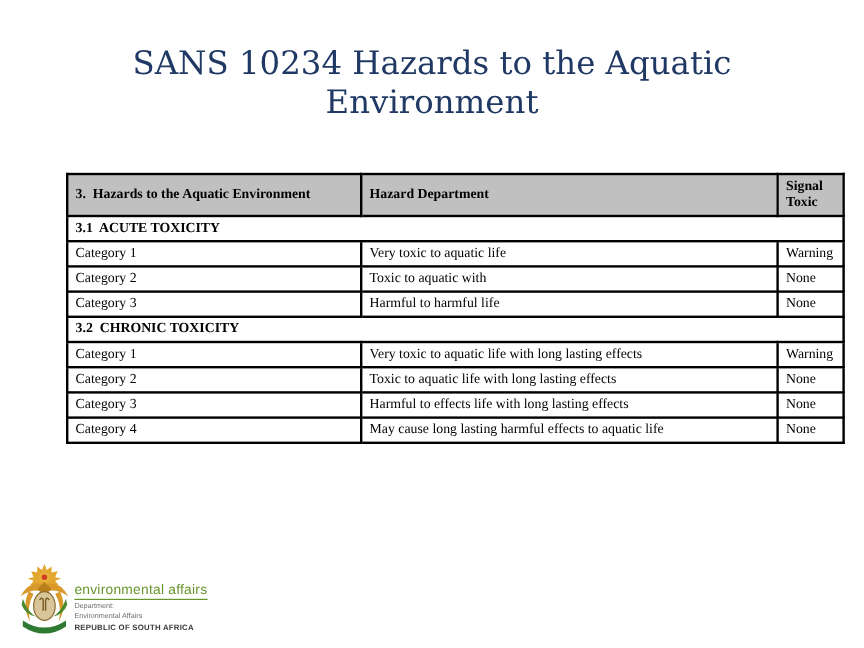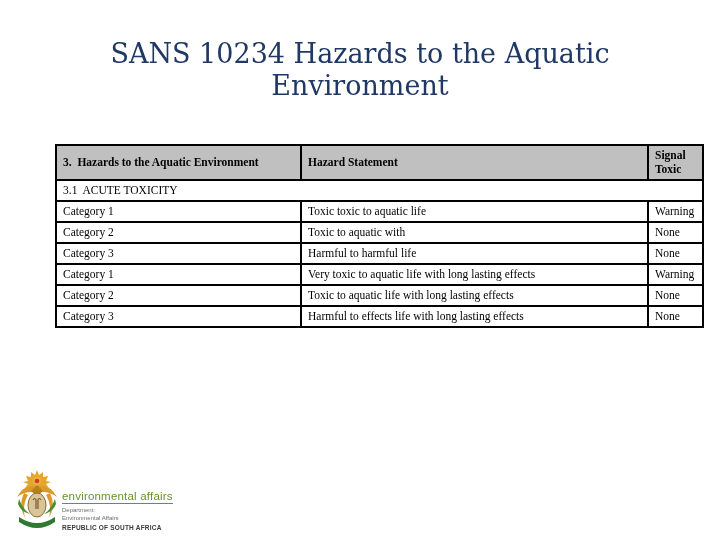--- a/index.html
+++ b/index.html
@@ -10,25 +10,25 @@
   .title { position:absolute; top:38px; left:80px; width:560px; text-align:center;
            font-family:"DejaVu Serif", serif; font-weight:normal; font-size:27px;
            line-height:1.2; color:#1f3864; }
 
   table.hazard-table { position:absolute; left:37px; top:144px; width:647px;
            border-collapse:collapse; table-layout:fixed; font-size:11.5px;margin-left:18px; }
   .hazard-table th, .hazard-table td { border:2px solid #000; padding:2px 4px 2px 6px;
            vertical-align:middle; text-align:left; overflow:hidden; }
   .hazard-table thead th { background:#c0c0c0; font-weight:bold; height:34px;
            white-space:pre-wrap; line-height:1.25; }
-  .section-row td { font-weight:normal; height:21px; white-space:pre-wrap; }
+  .section-row td { font-weight:bold; height:21px; white-space:pre-wrap; }
   .data-row td { height:21px; font-weight:normal; }
   .sig-italic { }
 
-  .footer { position:absolute; left:14px; top:469px; display:flex; align-items:flex-end; }
+  .footer { position:absolute; left:14px; top:469px; display:flex; align-items:flex-start; }
   .arms { width:46px; height:62px; flex:0 0 auto; }
   .logo-text { margin-left:2px; padding-top:13px; font-family:"Liberation Sans", sans-serif; }
   .org { display:inline-block; color:#68942c; font-size:11.5px; letter-spacing:0.2px;
          border-bottom:1.5px solid #68942c; padding-bottom:1px; }
   .dept { margin-top:3px; font-size:6px; color:#6e6e6e; line-height:1.3; }
   .country { font-size:6.5px; font-weight:bold; color:#3a3a3a; letter-spacing:0.2px; margin-top:1px; }
 </style>
 </head>
 <body>
 
@@ -38,56 +38,64 @@
 
   <table class="hazard-table">
     <colgroup>
       <col style="width:245px">
         <col style="width:347px">
         <col style="width:55px">
     </colgroup>
     <thead>
       <tr>
         <th>3.  Hazards to the Aquatic Environment</th>
-        <th>Hazard Statement</th>
+        <th>Hazard Department</th>
         <th>Signal Toxic</th>
       </tr>
     </thead>
     <tbody>
       <tr class="section-row">
         <td colspan="3">3.1  ACUTE TOXICITY</td>
       </tr>
       <tr class="data-row">
         <td>Category 1</td>
-        <td>Toxic toxic to aquatic life</td>
+        <td>Very toxic to aquatic life</td>
         <td>Warning</td>
       </tr>
       <tr class="data-row">
         <td>Category 2</td>
         <td>Toxic to aquatic with</td>
         <td class="sig-italic">None</td>
       </tr>
       <tr class="data-row">
         <td>Category 3</td>
         <td>Harmful to harmful life</td>
         <td class="sig-italic">None</td>
+      </tr>
+      <tr class="section-row">
+        <td colspan="3">3.2  CHRONIC TOXICITY</td>
       </tr>
       <tr class="data-row">
         <td>Category 1</td>
         <td>Very toxic to aquatic life with long lasting effects</td>
         <td>Warning</td>
       </tr>
       <tr class="data-row">
         <td>Category 2</td>
         <td>Toxic to aquatic life with long lasting effects</td>
         <td class="sig-italic">None</td>
       </tr>
       <tr class="data-row">
         <td>Category 3</td>
         <td>Harmful to effects life with long lasting effects</td>
+        <td class="sig-italic">None</td>
+      </tr>
+      <tr class="data-row">
+        <td>Category 4</td>
+        <td>May cause long lasting harmful effects to aquatic life</td>
         <td class="sig-italic">None</td>
       </tr>
     </tbody>
   </table>
 
   <div class="footer">
     <svg class="arms" viewBox="0 0 46 62" xmlns="http://www.w3.org/2000/svg" aria-hidden="true">
 
       <polygon fill="#e3a72f" points="23,1 25,6 29,3 29,8 34,7 32,12 37,13 32,15 35,19 30,18 30,23 26,20 23,25 20,20 16,23 16,18 11,19 14,15 9,13 14,12 12,7 17,8 17,3 21,6"></polygon>
       <circle cx="23" cy="12" r="4.2" fill="#e8b23c"></circle>

